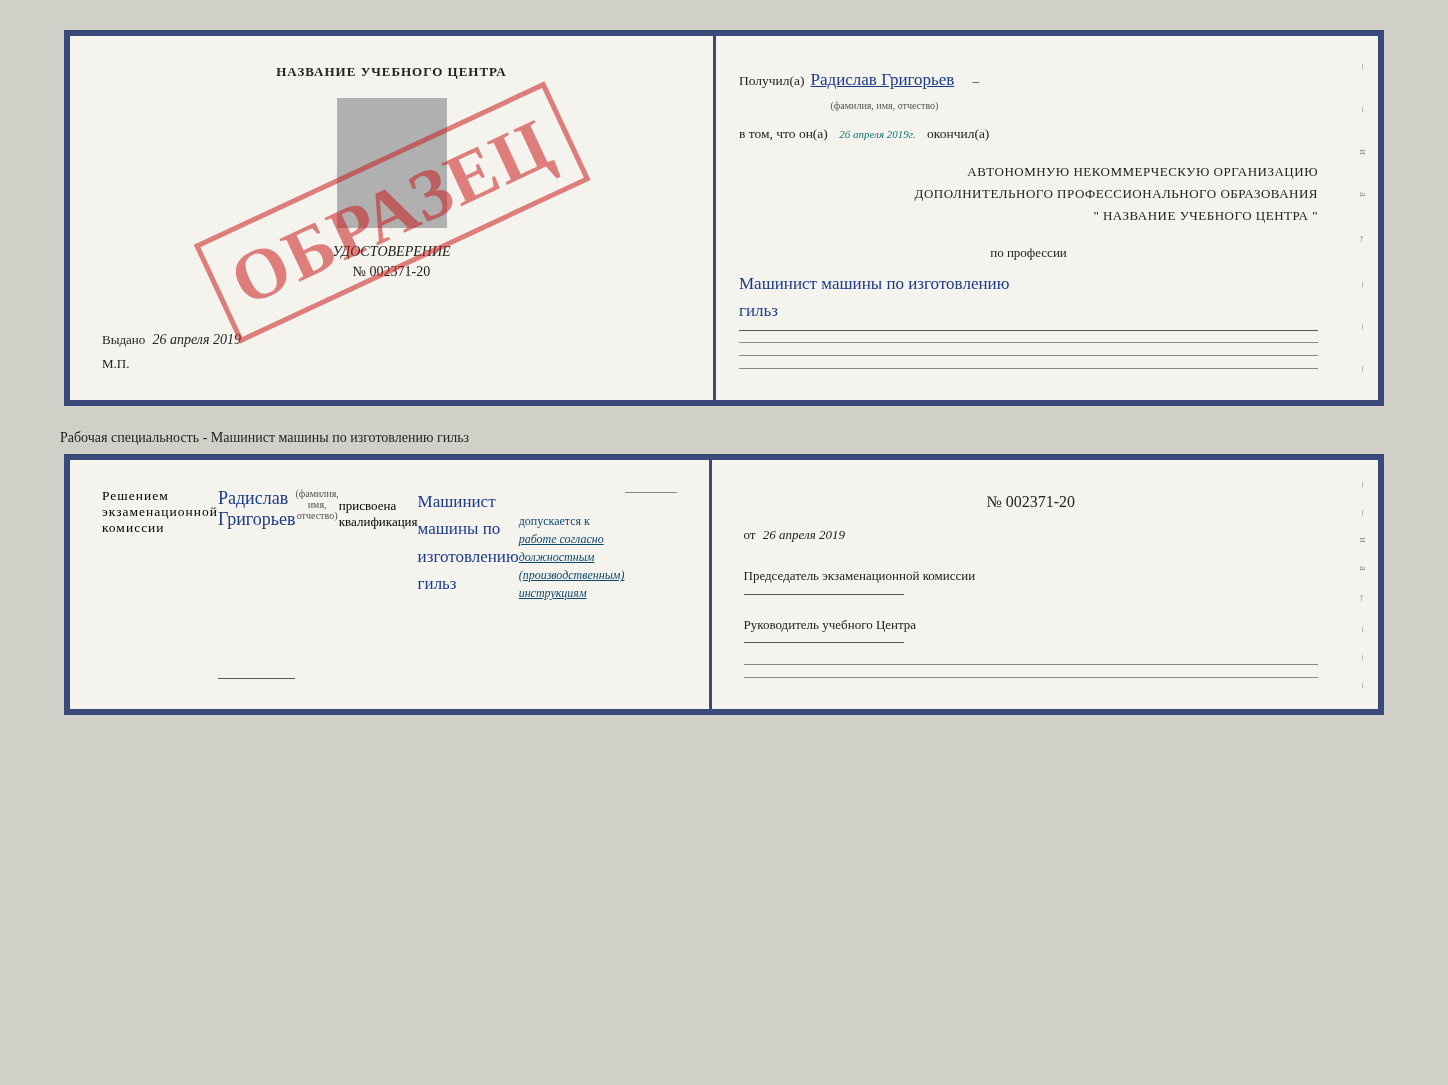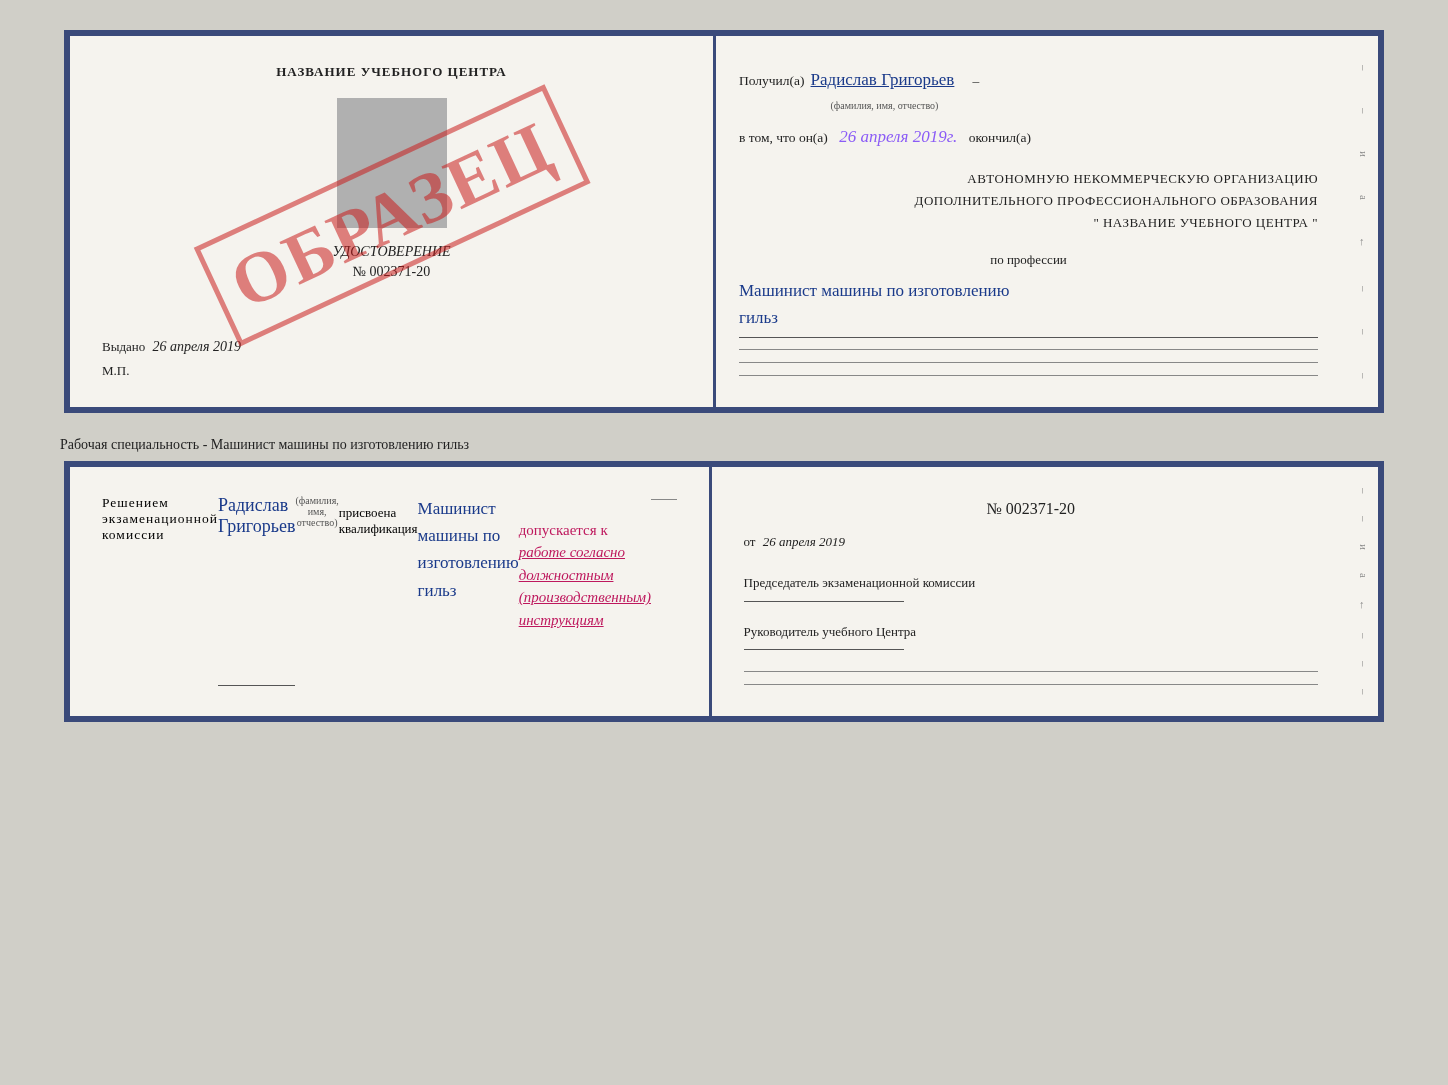--- a/index.html
+++ b/index.html
@@ -138,22 +138,22 @@
       text-align: center;
     }
 
     .vtom-line {
       font-size: 13.5px;
       margin-bottom: 14px;
     }
 
     .handwritten-date {
       font-family: 'Segoe Script', 'Comic Sans MS', cursive;
-      font-size: 17px;
-      color: #8b5cf6;
+      font-size: 11px;
+      color: #0f766e;
       font-style: italic;
     }
 
     .org-block {
       text-align: right;
       font-size: 13px;
       text-transform: uppercase;
       letter-spacing: 0.5px;
       margin-bottom: 14px;
       line-height: 1.7;
@@ -238,22 +238,22 @@
     }
 
     .kvalif-handwritten {
       font-family: 'Segoe Script', 'Comic Sans MS', cursive;
       font-size: 17px;
       color: #1a3a8a;
       line-height: 1.6;
     }
 
     .dopuskaetsya {
-      font-size: 15px;
-      color: #be185d;
+      font-size: 12px;
+      color: #0c4a6e;
       margin-top: auto;
       line-height: 1.5;
     }
 
     .dopusk-italic {
       font-style: italic;
       text-decoration: underline;
     }
 
     

